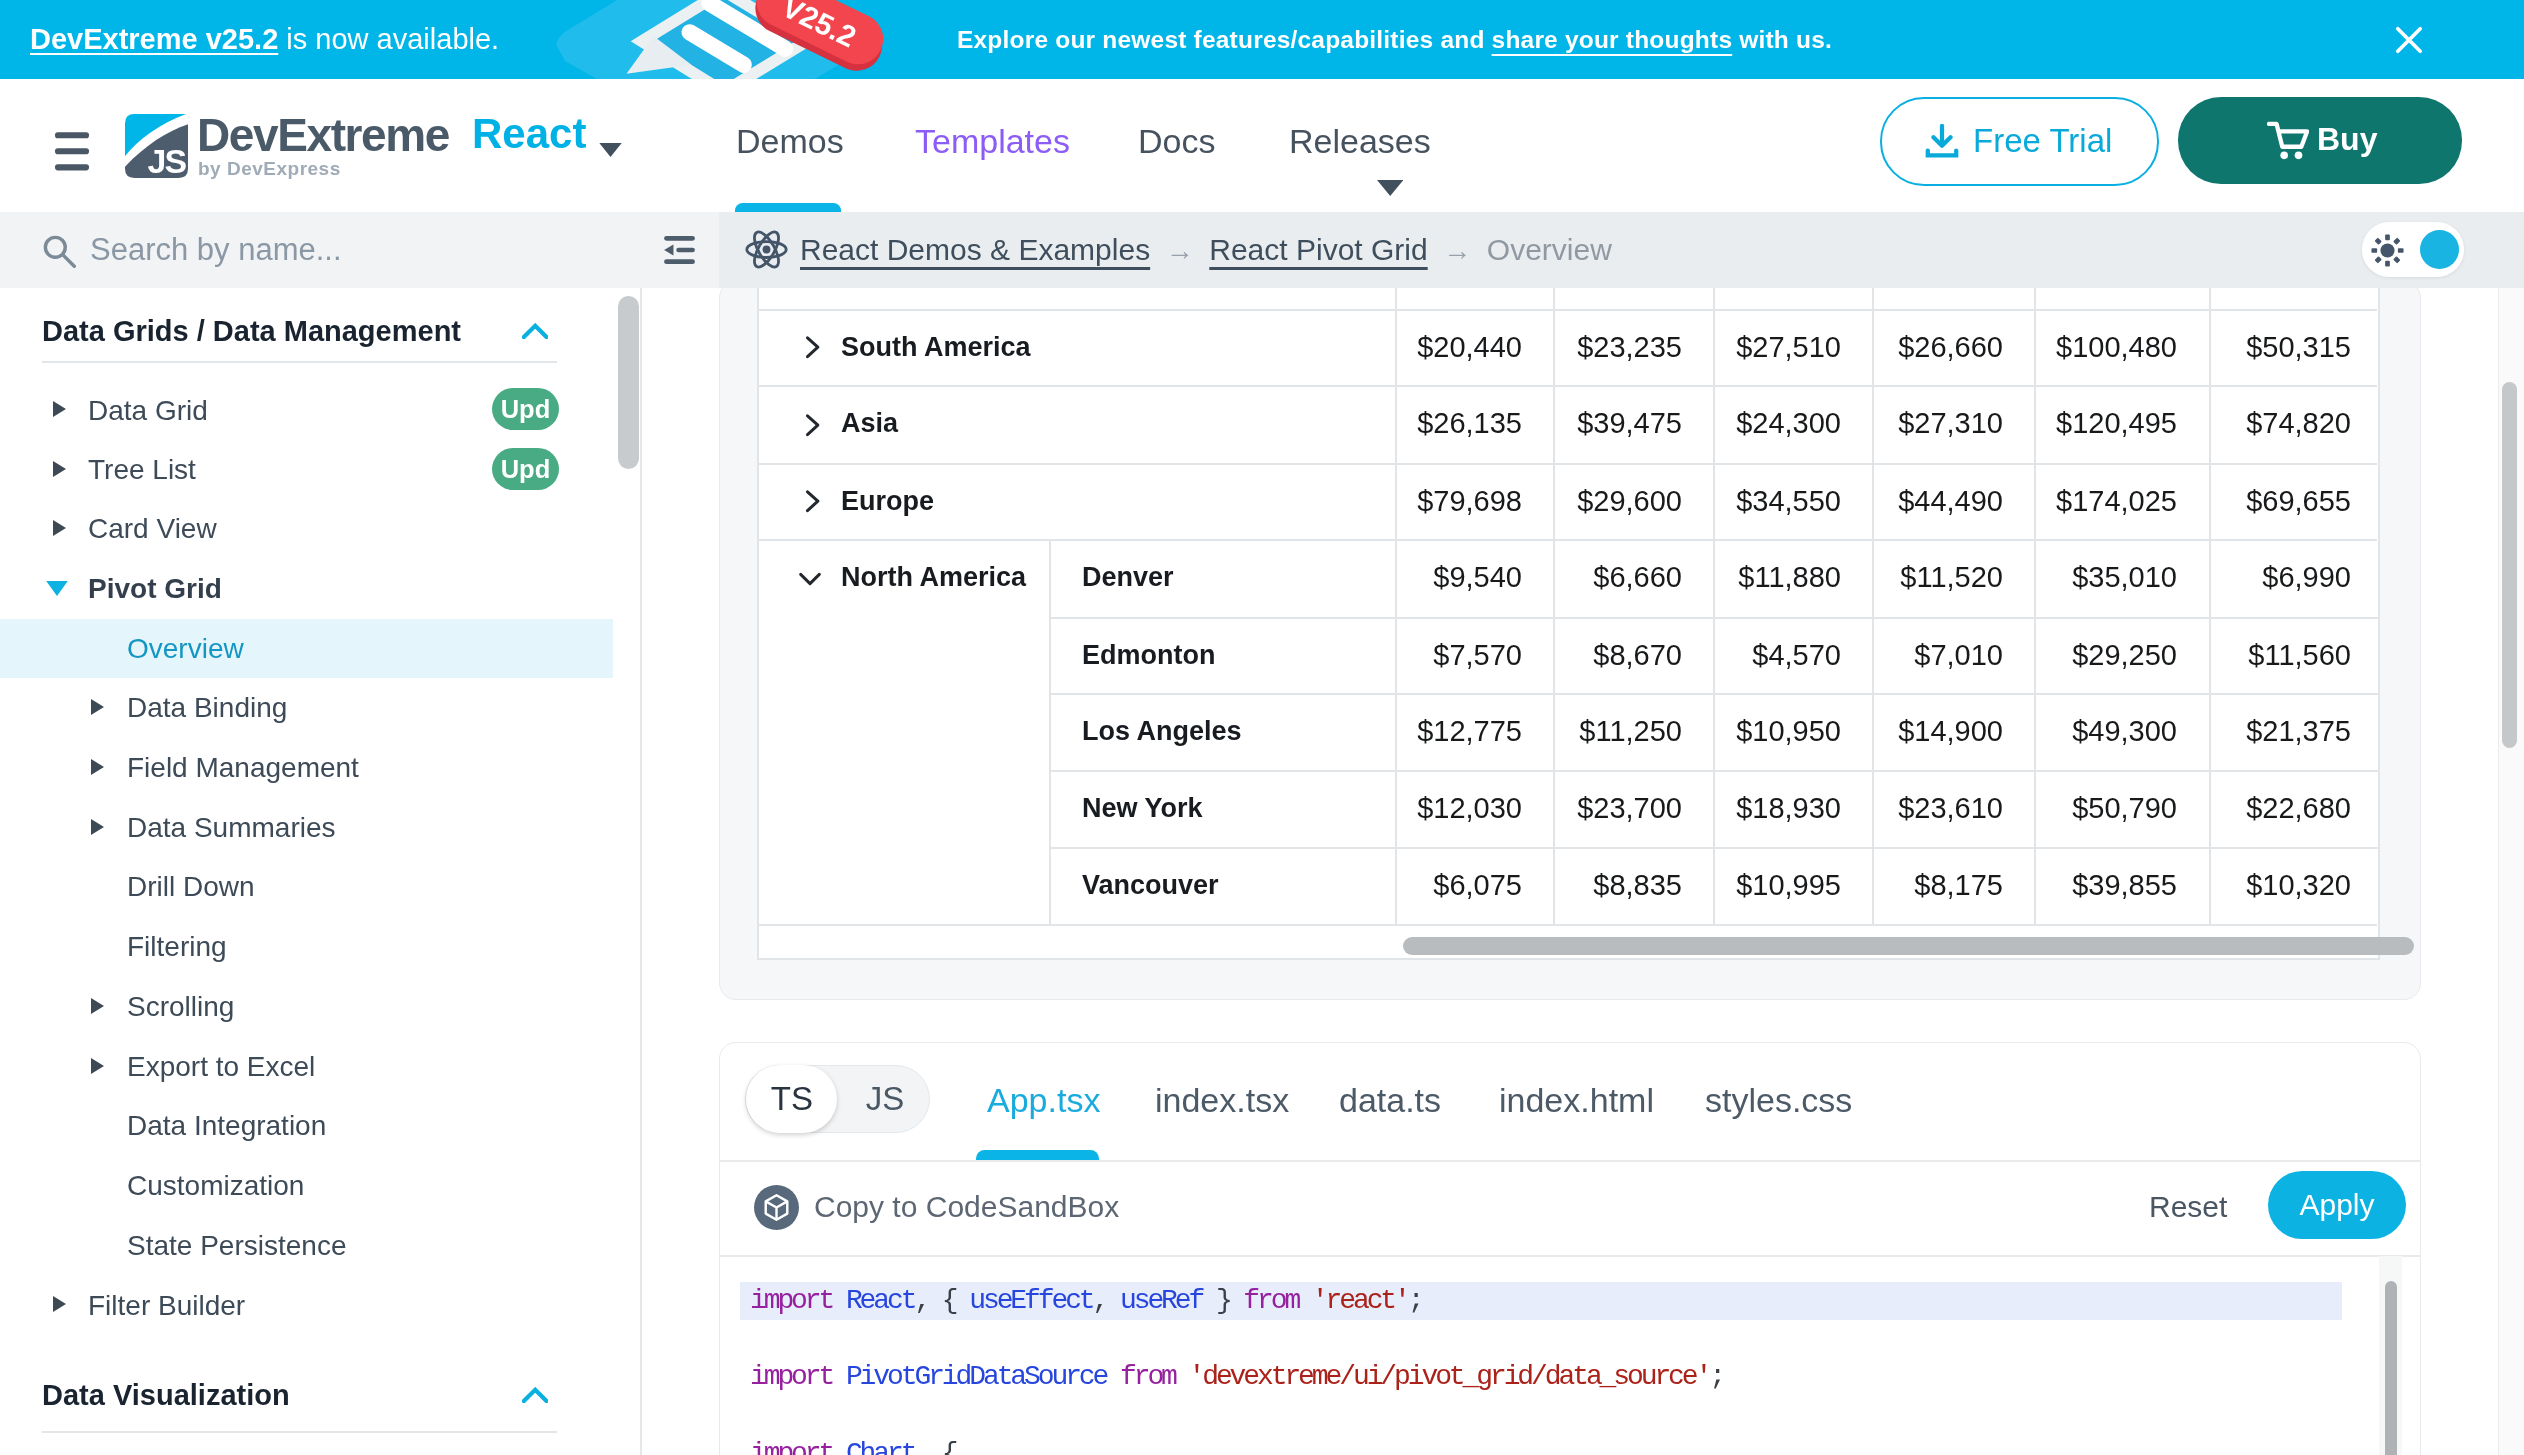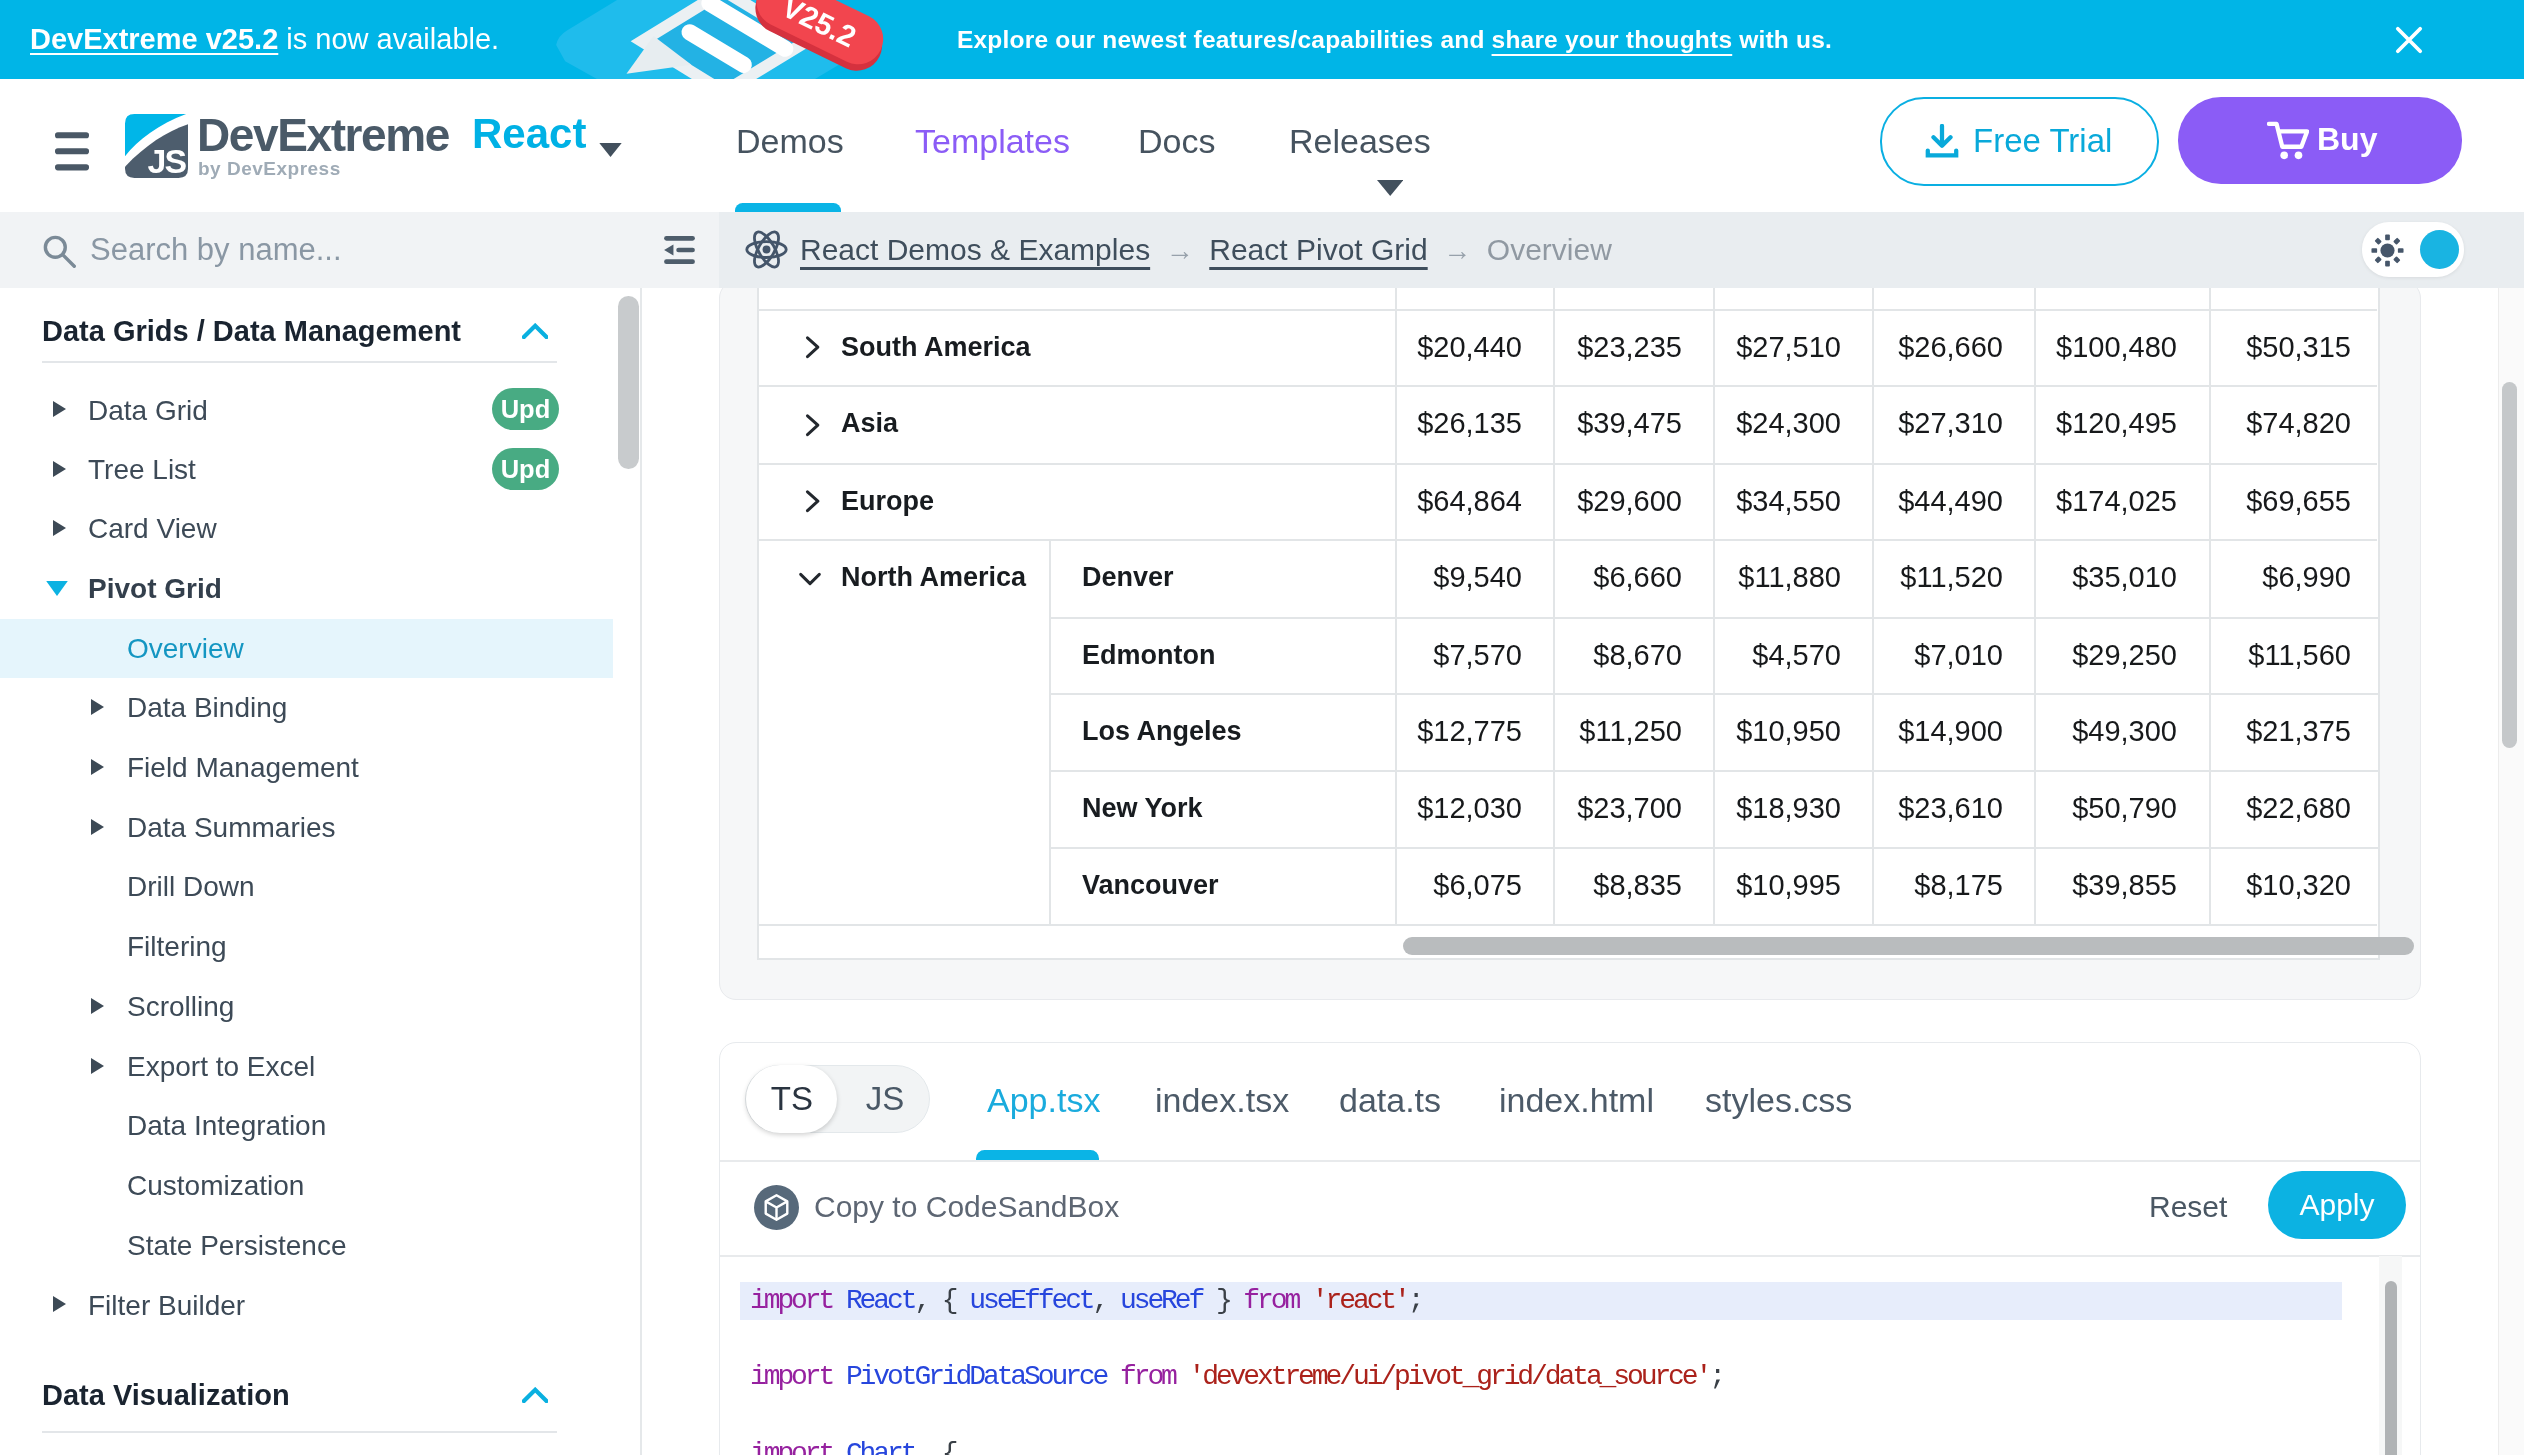--- a/index.html
+++ b/index.html
@@ -60,21 +60,21 @@
     </svg>
   <div class="abs" style="left:735px;top:124px;width:106px;height:9.4px;background:#0ab4e6;border-radius:7.6px 7.6px 0 0;"></div>
 
   <div class="abs" style="left:1880px;top:18px;width:279px;height:89px;border:2.8px solid #0aafe2;border-radius:44px;background:#fff;">
     <svg class="abs" style="left:42px;top:24.5px;" width="36" height="36" viewBox="0 0 38 38">
       <path d="M19 2 V22 M10 14 L19 23 L28 14" stroke="#09a9da" stroke-width="4.5" fill="none" stroke-linecap="round" stroke-linejoin="round"></path>
       <path d="M4 28 V33 H34 V28" stroke="#09a9da" stroke-width="4.5" fill="none" stroke-linecap="round"></path>
     </svg>
     <div class="abs" style="left:91px;top:0;height:83px;line-height:83px;font-size:33px;color:#09a9da;">Free Trial</div>
   </div>
-  <div class="abs" style="left:2178px;top:18px;width:284px;height:87px;background:#8b5cf6;border-radius:43px;">
+  <div class="abs" style="left:2178px;top:18px;width:284px;height:87px;background:#0f766e;border-radius:43px;">
     <svg class="abs" style="left:89px;top:23px;" width="42" height="42" viewBox="0 0 44 44">
       <path d="M2 4 H10 L16 28 H36 L42 12 H13" stroke="#fff" stroke-width="4.5" fill="none" stroke-linecap="round" stroke-linejoin="round"></path>
       <circle cx="18" cy="37" r="4" fill="#fff"></circle>
       <circle cx="33" cy="37" r="4" fill="#fff"></circle>
     </svg>
     <div class="abs" style="left:139px;top:0;height:85px;line-height:85px;font-size:32px;font-weight:600;color:#fff;">Buy</div>
   </div>
 </div>
 
 <div class="abs" id="strip" style="left:0;top:212px;width:2525px;height:76px;background:#e9edf0;z-index:5;">
@@ -236,21 +236,21 @@
 <div class="money" style="left:2026px;top:309px;">$100,480</div>
 <div class="money" style="left:2200px;top:309px;">$50,315</div>
 
 <div class="money" style="left:1371px;top:385px;">$26,135</div>
 <div class="money" style="left:1531px;top:385px;">$39,475</div>
 <div class="money" style="left:1690px;top:385px;">$24,300</div>
 <div class="money" style="left:1852px;top:385px;">$27,310</div>
 <div class="money" style="left:2026px;top:385px;">$120,495</div>
 <div class="money" style="left:2200px;top:385px;">$74,820</div>
 
-<div class="money" style="left:1371px;top:463px;">$64,864</div>
+<div class="money" style="left:1371px;top:463px;">$79,698</div>
 <div class="money" style="left:1531px;top:463px;">$29,600</div>
 <div class="money" style="left:1690px;top:463px;">$34,550</div>
 <div class="money" style="left:1852px;top:463px;">$44,490</div>
 <div class="money" style="left:2026px;top:463px;">$174,025</div>
 <div class="money" style="left:2200px;top:463px;">$69,655</div>
 
 <div class="money" style="left:1371px;top:539px;">$9,540</div>
 <div class="money" style="left:1531px;top:539px;">$6,660</div>
 <div class="money" style="left:1690px;top:539px;">$11,880</div>
 <div class="money" style="left:1852px;top:539px;">$11,520</div>

